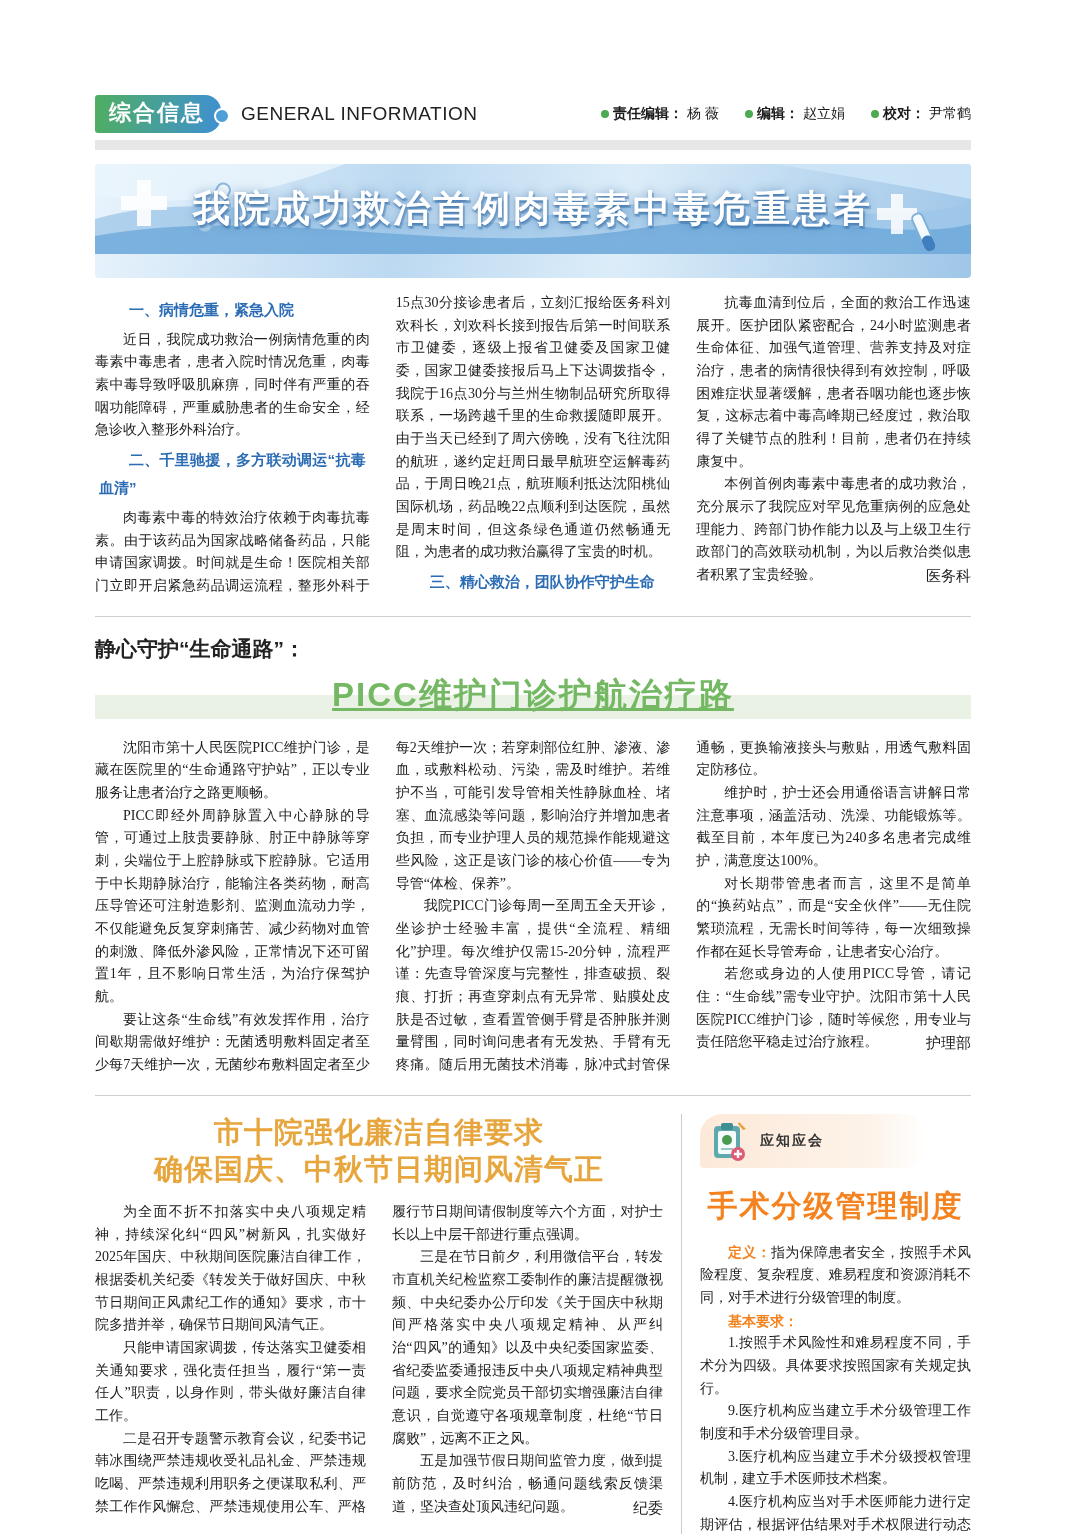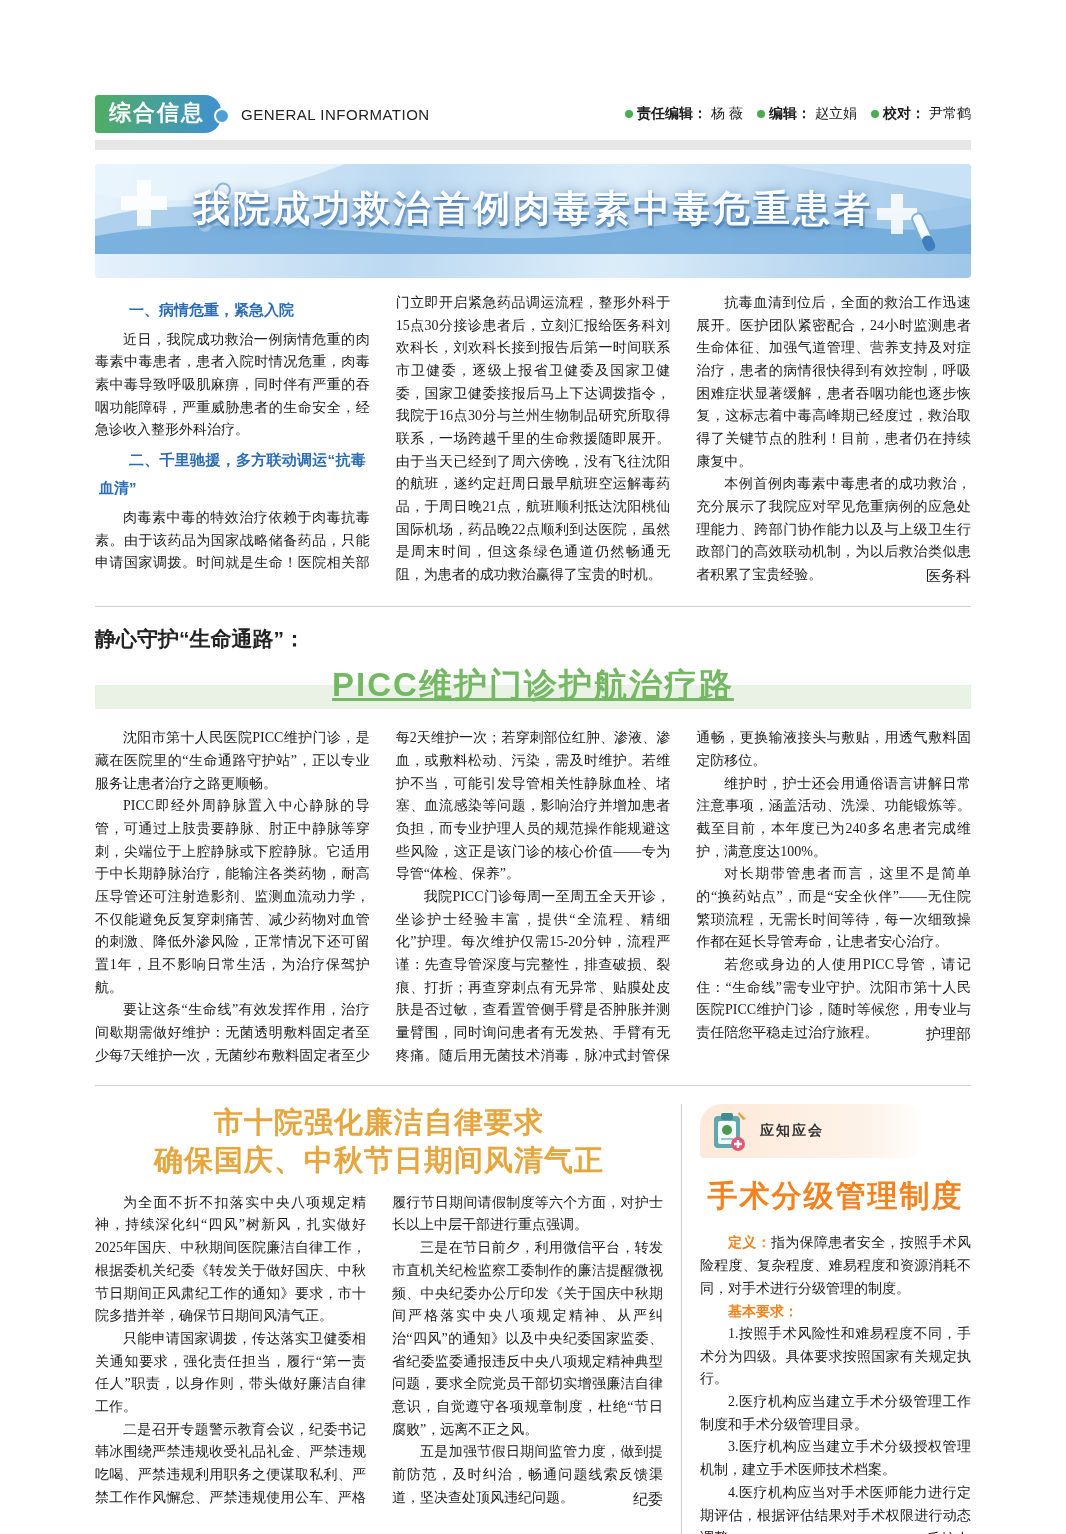--- a/index.html
+++ b/index.html
@@ -6,22 +6,22 @@
   body{width:1066px;height:1534px;overflow:hidden;font-family:"Liberation Serif","DejaVu Serif",serif;color:#1c1c1c;}
   .page{padding:96px 95px 0 95px;width:876px;}
 
   
   .masthead{display:flex;align-items:center;height:36px;}
   .section-tag{position:relative;background:linear-gradient(95deg,#4fae62,#3f90d2);color:#fff;
     font-family:"Liberation Sans",sans-serif;font-weight:bold;font-size:22px;letter-spacing:2px;
     padding:3px 16px 5px 14px;border-radius:3px 16px 16px 3px;}
   .section-tag::after{content:"";position:absolute;right:-9px;top:50%;margin-top:-6px;width:12px;height:12px;
     background:#4d9fd8;border:2px solid #fff;border-radius:50%;}
-  .section-en{font-family:"Liberation Sans",sans-serif;font-size:15px;color:#222;margin-left:20px;letter-spacing:.5px;}
-  .editors{margin-left:auto;display:flex;align-items:center;gap:14px;font-family:"Liberation Sans",sans-serif;font-size:14px;}
+  .section-en{font-family:"Liberation Sans",sans-serif;font-size:19px;color:#222;margin-left:20px;letter-spacing:.5px;}
+  .editors{margin-left:auto;display:flex;align-items:center;gap:26px;font-family:"Liberation Sans",sans-serif;font-size:14px;}
   .editor{display:flex;align-items:center;gap:4px;}
   .dot{width:8px;height:8px;border-radius:50%;background:#4cab52;display:inline-block;}
   .ed-label{font-weight:bold;}
   .graybar{height:10px;background:#e7e7e7;margin-top:8px;}
 
   
   .banner{position:relative;height:114px;margin-top:14px;border-radius:4px;overflow:hidden;
     background:linear-gradient(100deg,#e8f3fc 0%,#bcd9f1 35%,#dcedf9 60%,#9fc6e8 100%);}
   .banner svg{position:absolute;inset:0;}
   .banner-title{position:relative;z-index:2;text-align:center;line-height:90px;color:#fff;
@@ -113,20 +113,21 @@
       </g>
     </svg>
     <div class="banner-title">我院成功救治首例肉毒素中毒危重患者</div>
   </div>
 
   <div class="cols3">
     <p class="col-h">一、病情危重，紧急入院</p>
     <p class="t">近日，我院成功救治一例病情危重的肉毒素中毒患者，患者入院时情况危重，肉毒素中毒导致呼吸肌麻痹，同时伴有严重的吞咽功能障碍，严重威胁患者的生命安全，经急诊收入整形外科治疗。</p>
     <p class="col-h">二、千里驰援，多方联动调运“抗毒血清”</p>
     <p class="t">肉毒素中毒的特效治疗依赖于肉毒抗毒素。由于该药品为国家战略储备药品，只能申请国家调拨。时间就是生命！医院相关部门立即开启紧急药品调运流程，整形外科于15点30分接诊患者后，立刻汇报给医务科刘欢科长，刘欢科长接到报告后第一时间联系市卫健委，逐级上报省卫健委及国家卫健委，国家卫健委接报后马上下达调拨指令，我院于16点30分与兰州生物制品研究所取得联系，一场跨越千里的生命救援随即展开。由于当天已经到了周六傍晚，没有飞往沈阳的航班，遂约定赶周日最早航班空运解毒药品，于周日晚21点，航班顺利抵达沈阳桃仙国际机场，药品晚22点顺利到达医院，虽然是周末时间，但这条绿色通道仍然畅通无阻，为患者的成功救治赢得了宝贵的时机。</p>
+    <p class="col-h">三、精心救治，团队协作守护生命</p>
     <p class="t">抗毒血清到位后，全面的救治工作迅速展开。医护团队紧密配合，24小时监测患者生命体征、加强气道管理、营养支持及对症治疗，患者的病情很快得到有效控制，呼吸困难症状显著缓解，患者吞咽功能也逐步恢复，这标志着中毒高峰期已经度过，救治取得了关键节点的胜利！目前，患者仍在持续康复中。</p>
     <p class="t"><span>本例首例肉毒素中毒患者的成功救治，充分展示了我院应对罕见危重病例的应急处理能力、跨部门协作能力以及与上级卫生行政部门的高效联动机制，为以后救治类似患者积累了宝贵经验。</span><span class="sig">医务科</span></p>
   </div>
 
   <hr class="divider">
 
   <div class="kicker">静心守护“生命通路”：</div>
   <div class="picc-titlewrap">
     <div class="picc-band"></div>
     <div class="picc-title">PICC维护门诊护航治疗路</div>
@@ -169,19 +170,19 @@
           <circle cx="30" cy="34" r="7" fill="#e05a74"></circle>
           <path d="M30 30 v8 M26 34 h8" stroke="#fff" stroke-width="2.4"></path>
           <path d="M31 2 l7 7 -3 1 -5 -6 z" fill="#e8a23c"></path>
         </svg>
         <span class="know-badge-label">应知应会</span>
       </div>
       <div class="sb-title">手术分级管理制度</div>
       <p class="sb-p"><span class="sb-label">定义：</span><span>指为保障患者安全，按照手术风险程度、复杂程度、难易程度和资源消耗不同，对手术进行分级管理的制度。</span></p>
       <p class="sb-req">基本要求：</p>
       <p class="sb-p">1.按照手术风险性和难易程度不同，手术分为四级。具体要求按照国家有关规定执行。</p>
-      <p class="sb-p">2.医疗机构应当建立手术分级管理工作制度和手术分级管理目录。</p>
+      <p class="sb-p">9.医疗机构应当建立手术分级管理工作制度和手术分级管理目录。</p>
       <p class="sb-p">3.医疗机构应当建立手术分级授权管理机制，建立手术医师技术档案。</p>
       <p class="sb-p"><span>4.医疗机构应当对手术医师能力进行定期评估，根据评估结果对手术权限进行动态调整。</span><span class="sig">质控办</span></p>
     </div>
   </div>
 
 </div>
 
 </body></html>

